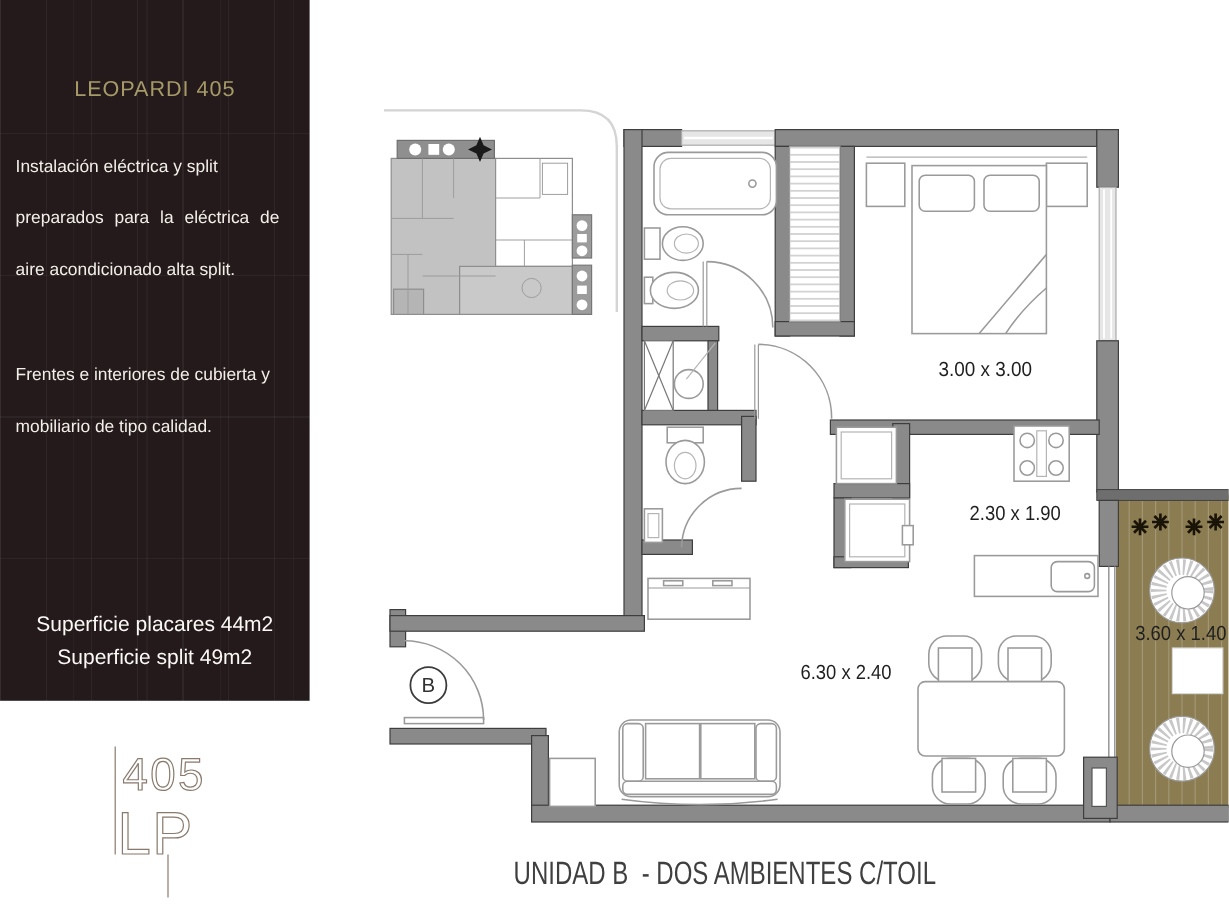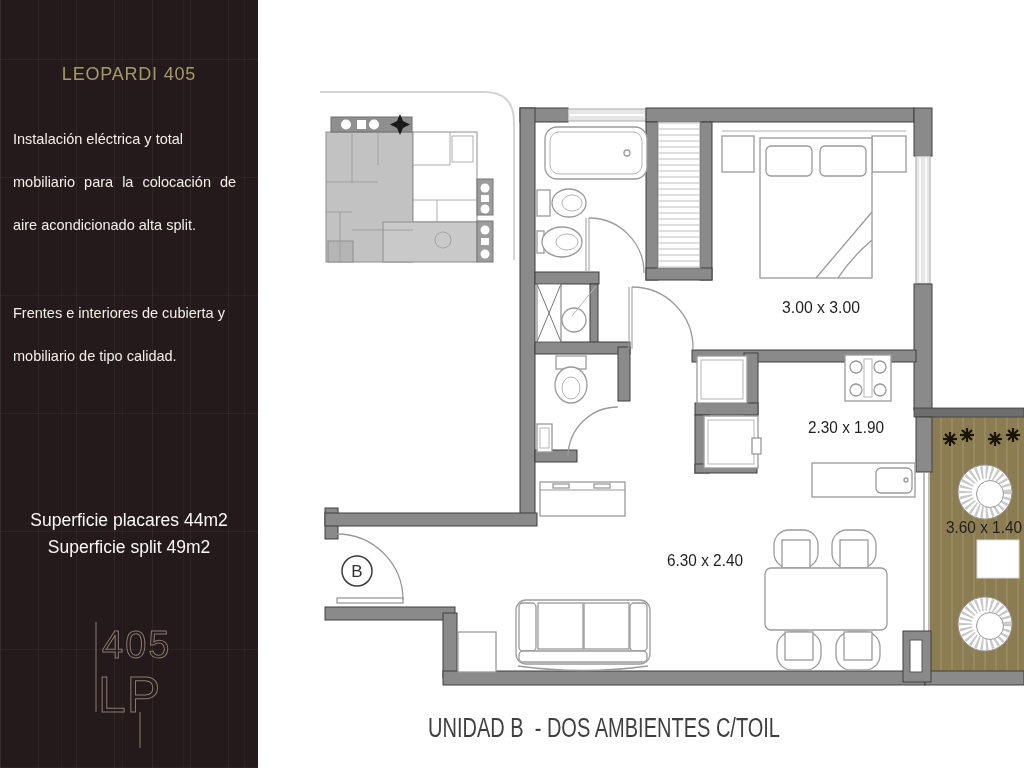--- a/index.html
+++ b/index.html
@@ -1,19 +1,19 @@
 <!DOCTYPE html>
 <html><head>
 <meta charset="utf-8">
 <style>
   html,body{margin:0;padding:0;background:#ffffff;}
   #stage{position:relative;width:1024px;height:768px;overflow:hidden;background:#ffffff;
          font-family:"Liberation Sans",sans-serif;}
   
-  #sidebar{position:absolute;left:0;top:0;width:258px;height:768px;
+  #sidebar{position:absolute;left:0;top:0;width:258px;height:584px;
     background-color:#241a1b;
     background-image:
       repeating-linear-gradient(90deg, rgba(255,255,255,.05) 0 1px, transparent 1px 38px),
       repeating-linear-gradient(90deg, rgba(255,255,255,.03) 0 1px, transparent 1px 61px),
       repeating-linear-gradient(0deg, rgba(255,255,255,.045) 0 1px, transparent 1px 118px);
     color:#f2efe9;}
   .sb-title{position:absolute;top:64px;left:0;width:100%;text-align:center;
     font-size:18px;letter-spacing:.8px;color:#a69a68;font-weight:400;margin:0;}
   .para{position:absolute;left:13px;width:234px;}
   #para1{top:118px;}
@@ -36,22 +36,22 @@
 </style>
 </head>
 <body>
 
 <div id="stage">
 
   <aside id="sidebar">
     <h1 class="sb-title">LEOPARDI 405</h1>
 
     <div class="para" id="para1">
-      <div class="pline">Instalación eléctrica y total</div>
-      <div class="pline">mobiliario para la colocación de</div>
+      <div class="pline">Instalación eléctrica y split</div>
+      <div class="pline">preparados para la eléctrica de</div>
       <div class="pline">aire acondicionado alta split.</div>
     </div>
 
     <div class="para" id="para2">
       <div class="pline">Frentes e interiores de cubierta y</div>
       <div class="pline">mobiliario de tipo calidad.</div>
     </div>
 
     <div class="areas">
       <div class="area-line">Superficie placares 44m2</div>

